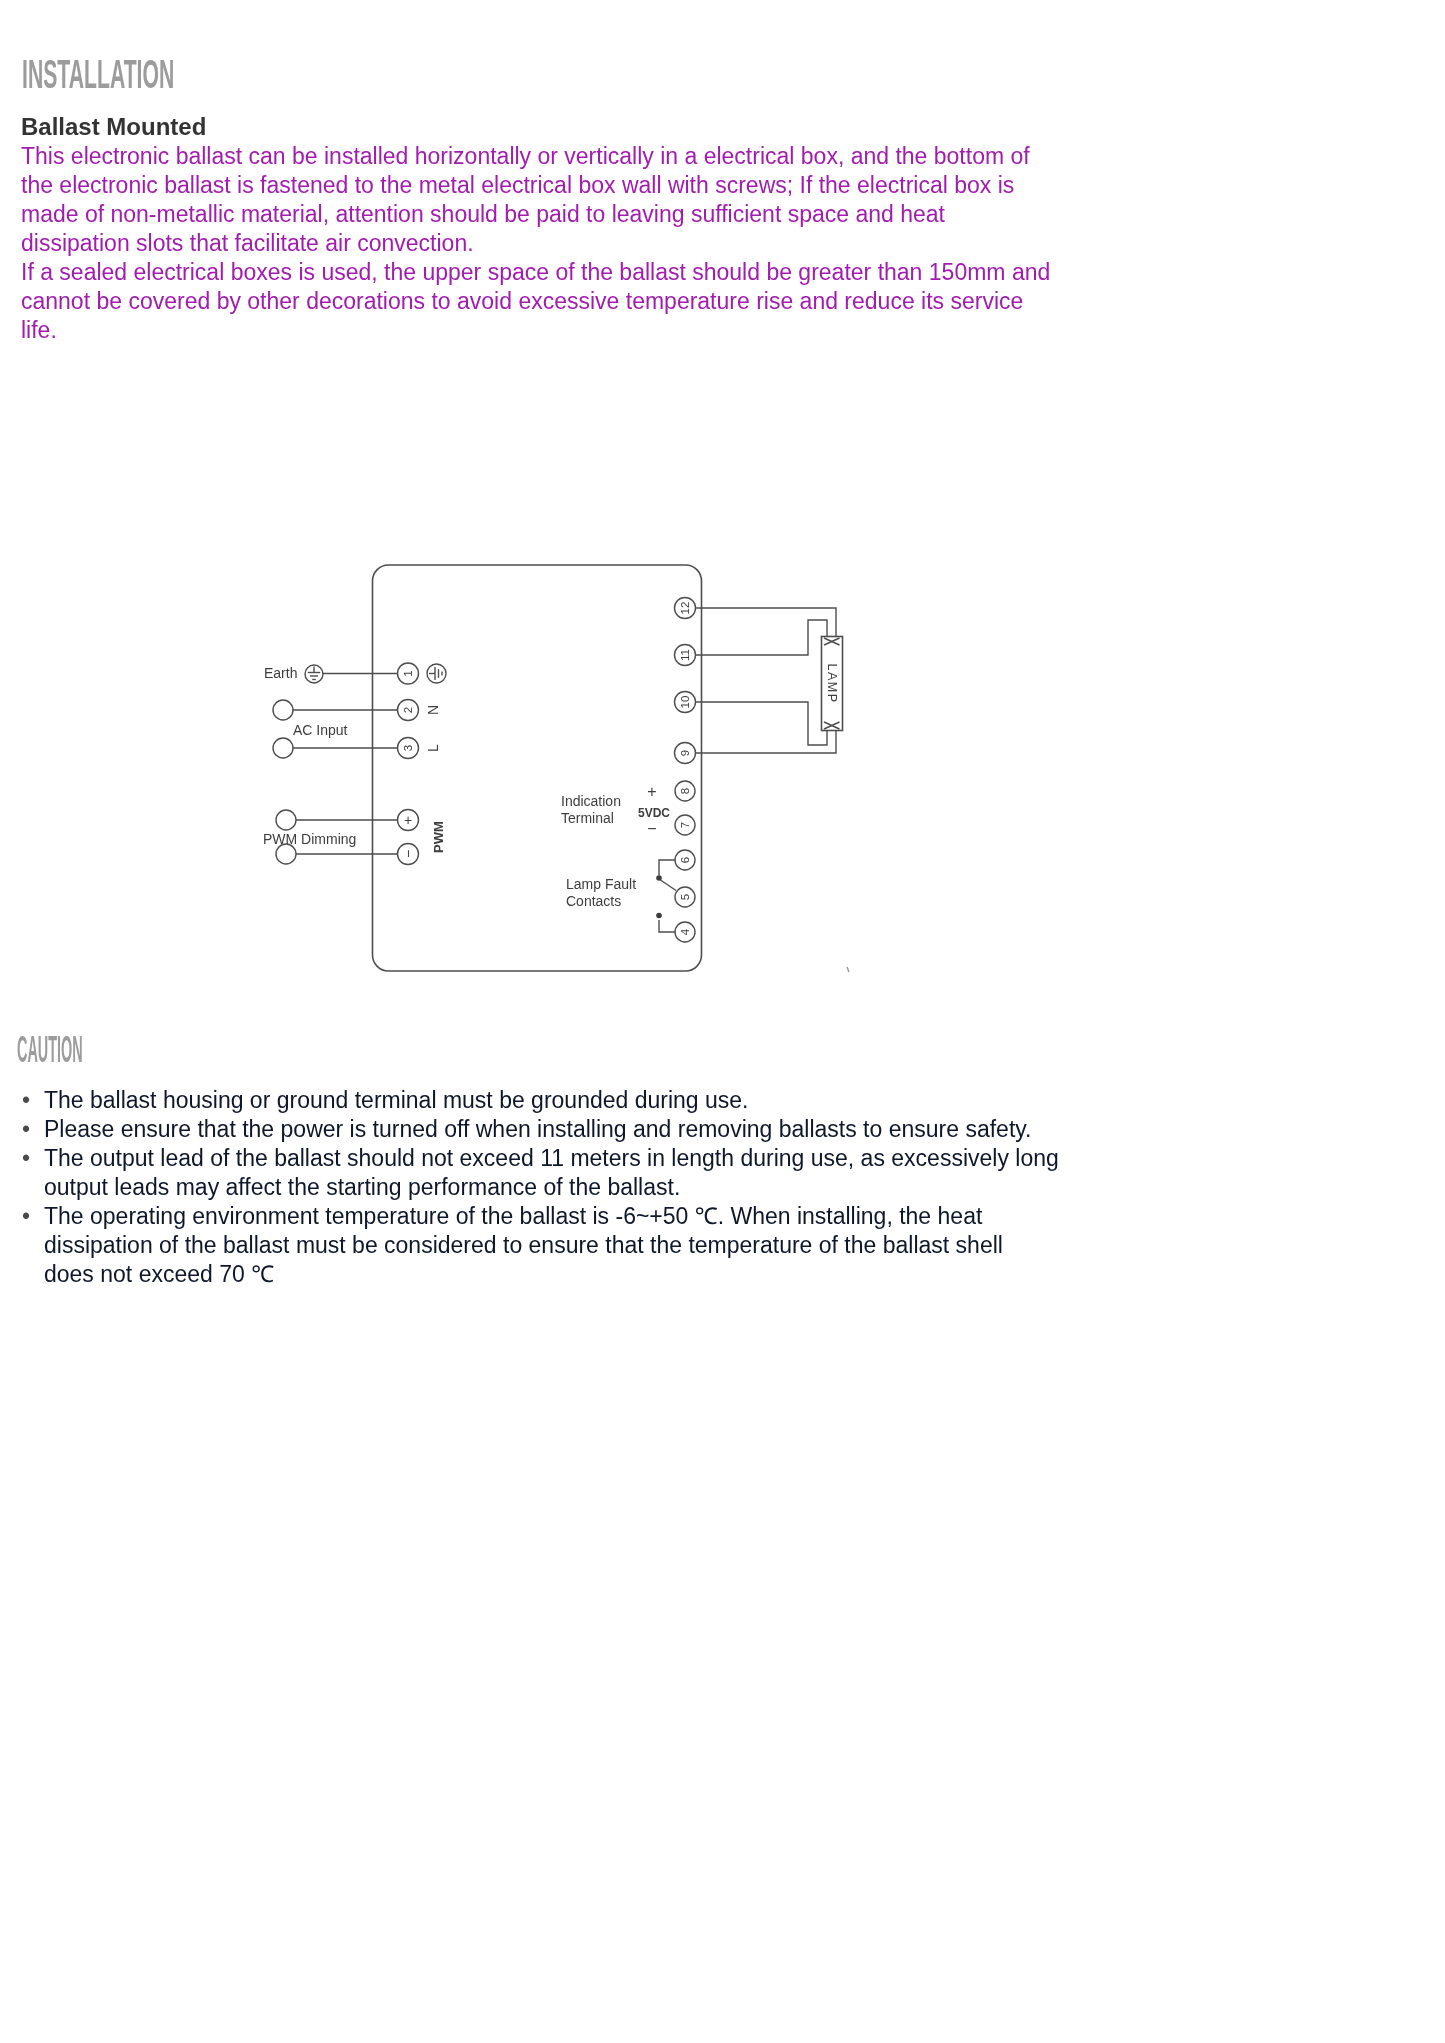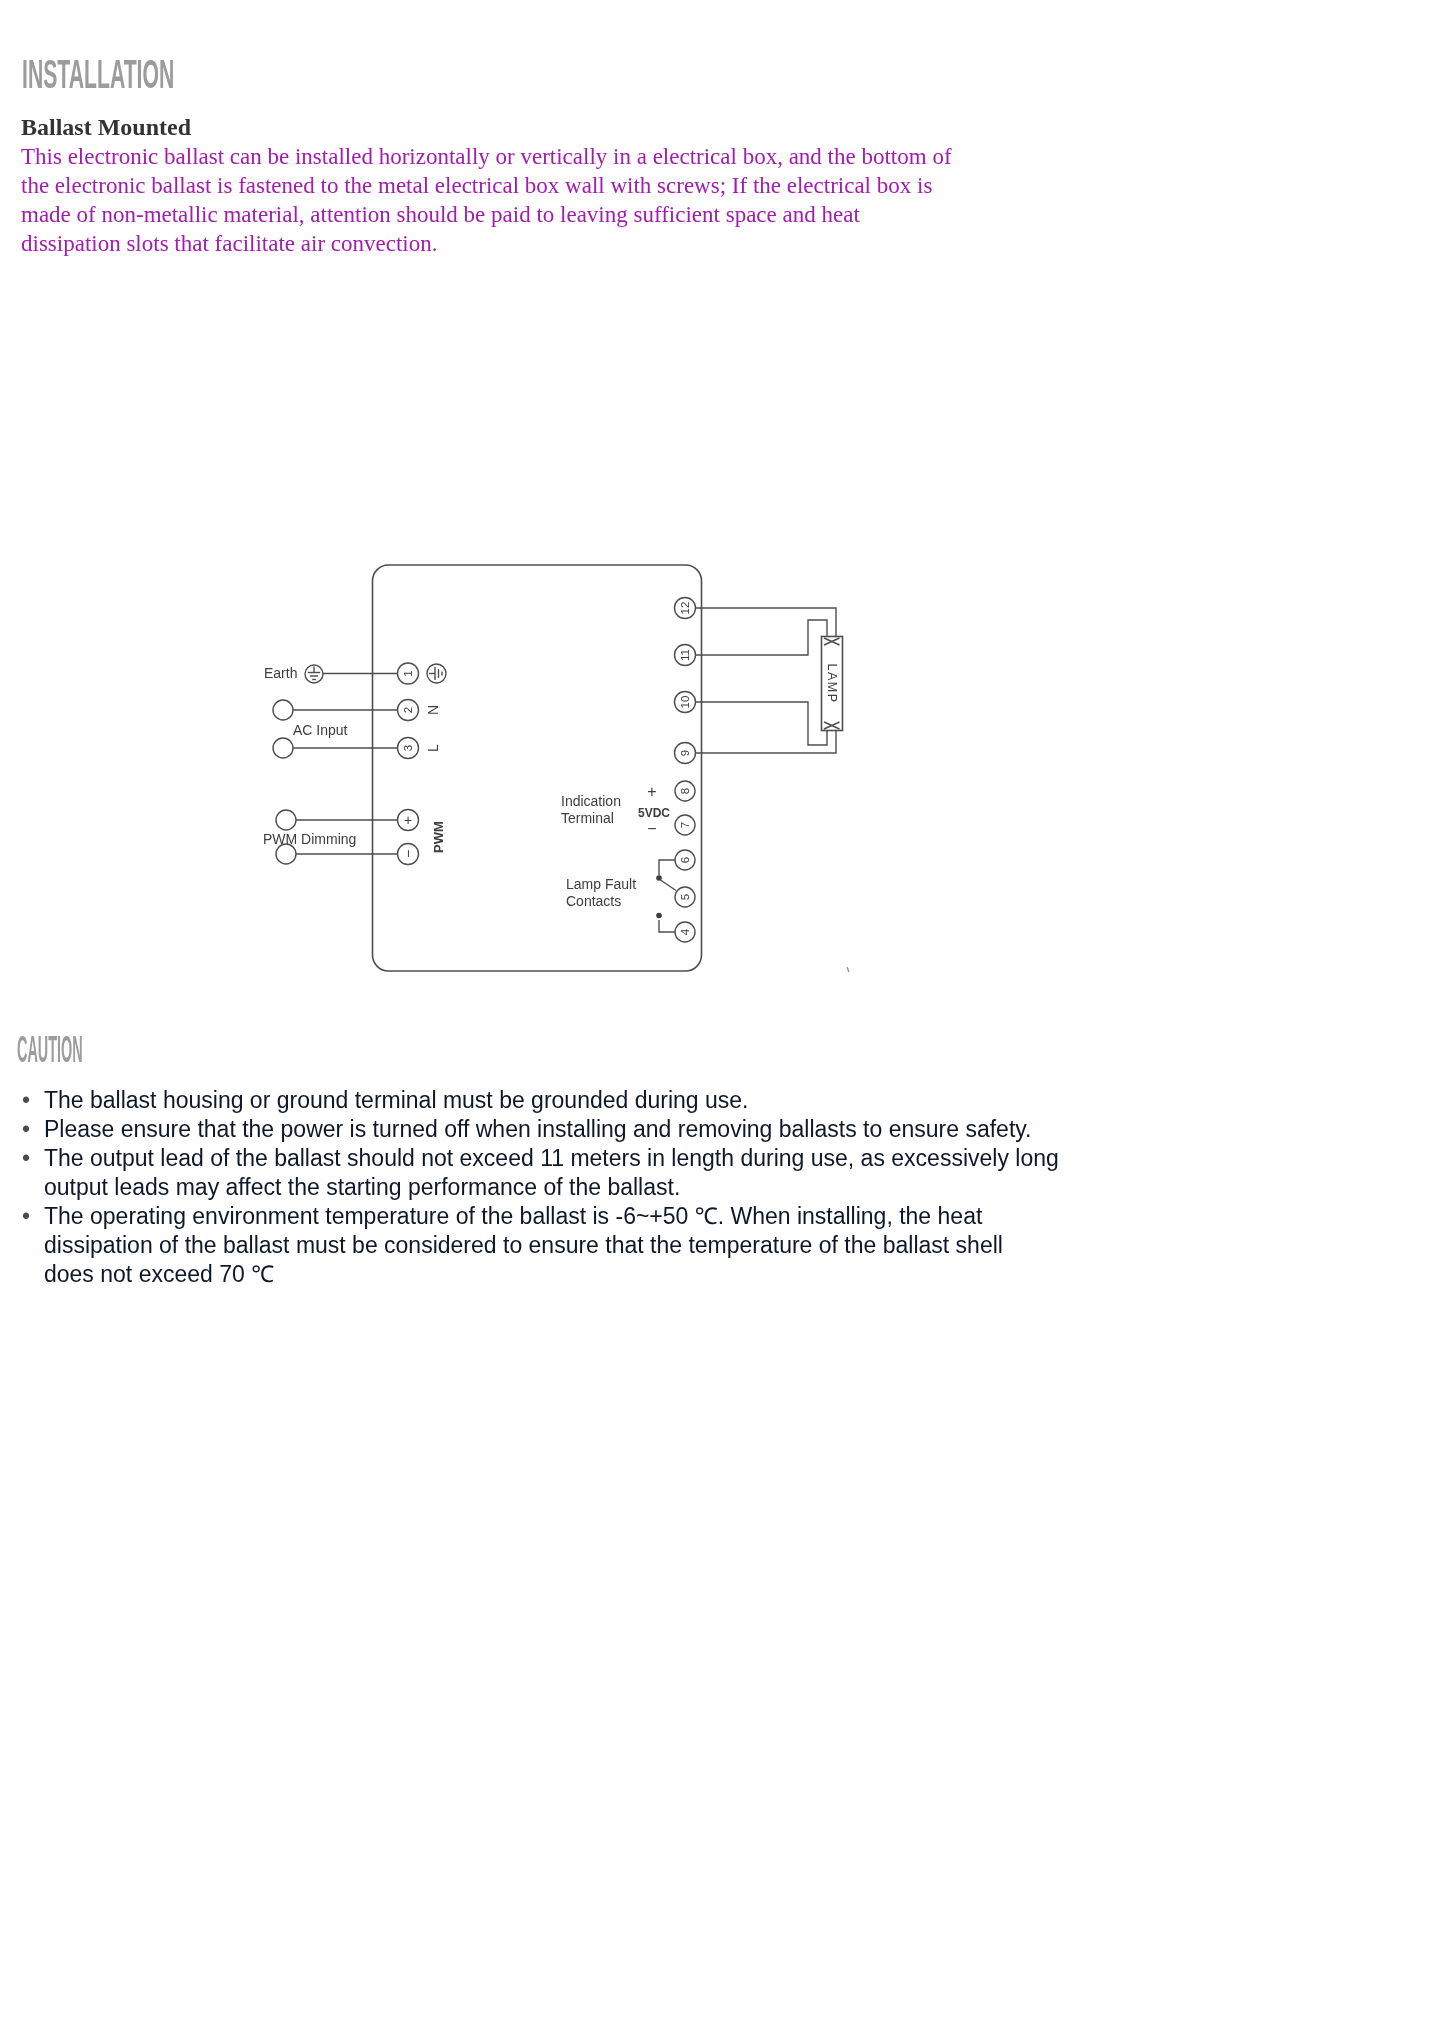--- a/index.html
+++ b/index.html
@@ -14,21 +14,21 @@
   .big-title{
     position:absolute;left:22px;
     font-weight:bold;
     color:#9c9c9c;
     line-height:1;
     white-space:nowrap;
     transform-origin:left top;
   }
   #title-installation{top:54px;font-size:40px;transform:scaleX(0.53);}
   #title-caution{top:1032px;left:17px;font-size:36px;transform:scaleX(0.40);}
-  .textblock{position:absolute;left:21px;top:112px;font-family:Liberation Serif, serif;}
+  .textblock{position:absolute;left:21px;top:112px;}
   .sec-heading{
     font-size:24px;font-weight:bold;color:#333333;
     line-height:30px;margin:0;
   }
   .para{
     font-size:23px;line-height:29px;margin:0;
     white-space:pre-line;color:#a21caf;
   }
   .caution-list{position:absolute;left:22px;top:1086px;}
   .bullet-row{display:flex;align-items:flex-start;}
@@ -52,20 +52,23 @@
 <div class="page">
 
   <div class="big-title" id="title-installation">INSTALLATION</div>
 
   <div class="textblock">
     <h2 class="sec-heading">Ballast Mounted</h2>
     <p class="para">This electronic ballast can be installed horizontally or vertically in a electrical box, and the bottom of
 the electronic ballast is fastened to the metal electrical box wall with screws; If the electrical box is
 made of non-metallic material, attention should be paid to leaving sufficient space and heat
 dissipation slots that facilitate air convection.</p>
+    <p class="para">If a sealed electrical boxes is used, the upper space of the ballast should be greater than 150mm and
+cannot be covered by other decorations to avoid excessive temperature rise and reduce its service
+life.</p>
   </div>
 
   <svg id="diagram" width="900" height="580" viewBox="0 0 900 580">
 
     <rect class="shape" x="372.5" y="145" width="329" height="406" rx="16"></rect>
 
     <text class="dlabel" x="264" y="258">Earth</text>
     <g>
       <circle class="term" cx="314" cy="254" r="9"></circle>
       <line class="wire" x1="314" y1="246.5" x2="314" y2="252.5"></line>

